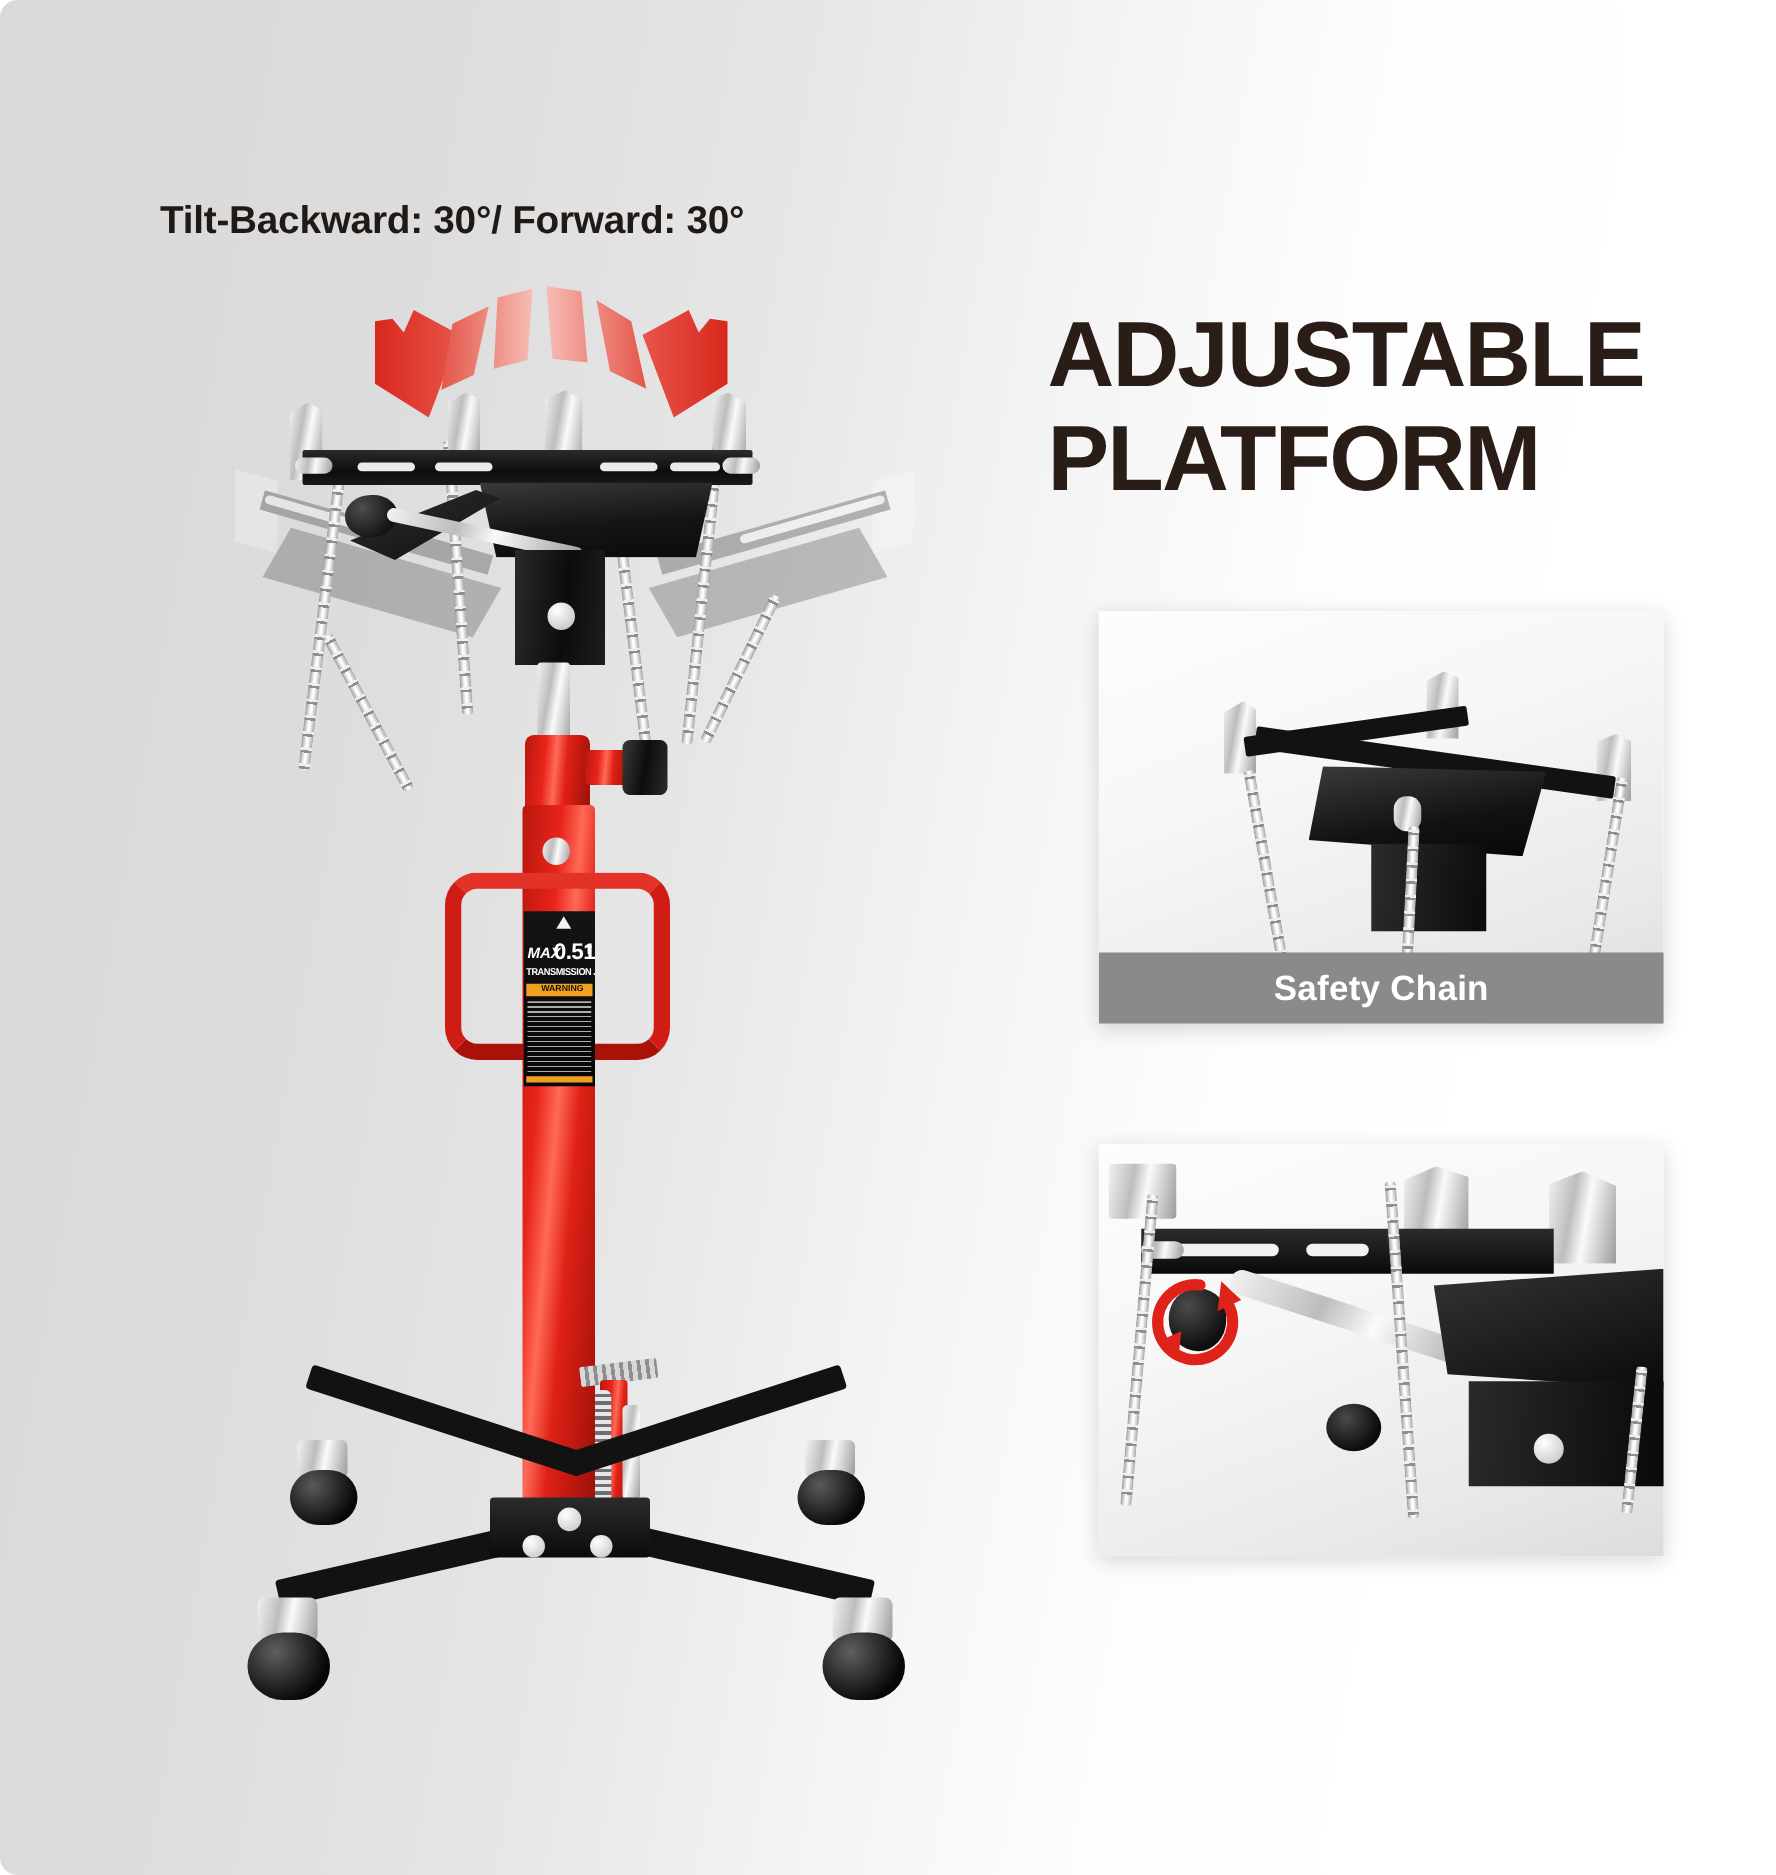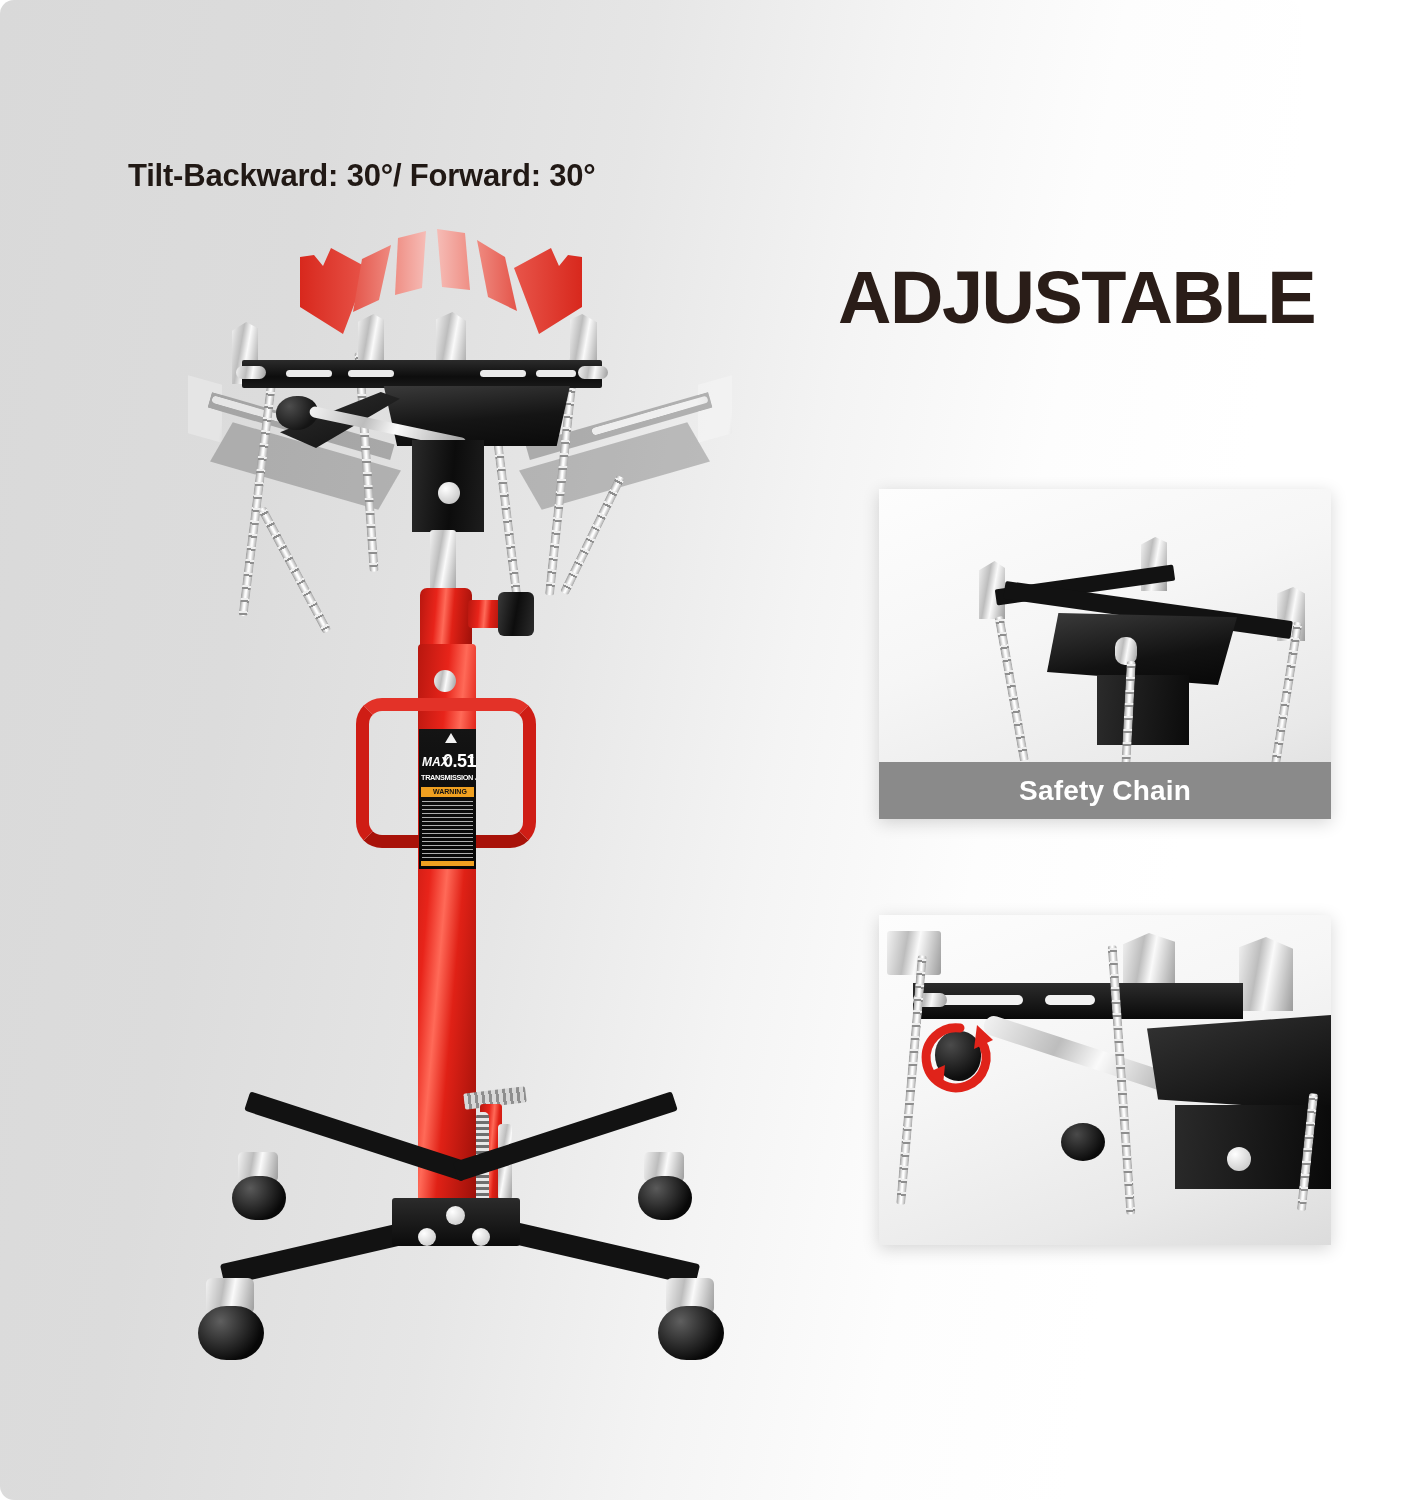--- a/index.html
+++ b/index.html
@@ -21,21 +21,21 @@
     letter-spacing:-0.2px;white-space:nowrap;
   }
 
   
   #tilt-arc{position:absolute;left:296px;top:222px;width:290px;height:120px;}
 
   
   #adjustable-heading{
     position:absolute;left:838px;top:248px;width:570px;
     font-size:74px;line-height:0.98;font-weight:bold;
-    color:#2a1d18;letter-spacing:-1.5px;margin-top:14px;
+    color:#2a1d18;letter-spacing:-1.5px;
   }
   #adjustable-heading .ln2{display:block;margin-top:10px;}
 
   
   .inset-card{
     position:absolute;left:879px;width:452px;height:330px;
     background:#ffffff;
     box-shadow:0 4px 16px rgba(0,0,0,.16);
     overflow:hidden;
   }
@@ -231,20 +231,21 @@
       <div class="pt" style="left:0;top:28px;width:66px;height:54px;border-radius:50%/58%;background:radial-gradient(circle at 34% 28%,#5f5f5f,#070707 72%);"></div>
     </div>
     <div class="pt" style="left:478px;top:978px;width:66px;height:94px;">
       <div class="pt chrome" style="left:8px;top:0;width:48px;height:36px;border-radius:6px;"></div>
       <div class="pt" style="left:0;top:28px;width:66px;height:54px;border-radius:50%/58%;background:radial-gradient(circle at 34% 28%,#5f5f5f,#070707 72%);"></div>
     </div>
   </div>
 
   <div id="adjustable-heading">
     <span>ADJUSTABLE</span>
+    <span class="ln2">PLATFORM</span>
   </div>
 
   <div class="inset-card" id="inset-card-1">
     <div class="inset-photo">
 
       <div class="pt chrome" style="left:100px;top:72px;width:26px;height:58px;clip-path:polygon(0 16%,60% 0,100% 12%,100% 100%,0 100%);"></div>
       <div class="pt chrome" style="left:262px;top:48px;width:26px;height:54px;clip-path:polygon(0 14%,55% 0,100% 10%,100% 100%,0 100%);"></div>
       <div class="pt chrome" style="left:398px;top:98px;width:28px;height:54px;clip-path:polygon(0 12%,58% 0,100% 12%,100% 100%,0 100%);"></div>
       <div class="pt blk" style="left:116px;top:88px;width:180px;height:16px;transform:rotate(-8deg);border-radius:2px;"></div>
       <div class="pt blk" style="left:124px;top:112px;width:290px;height:18px;transform:rotate(8deg);border-radius:2px;"></div>

